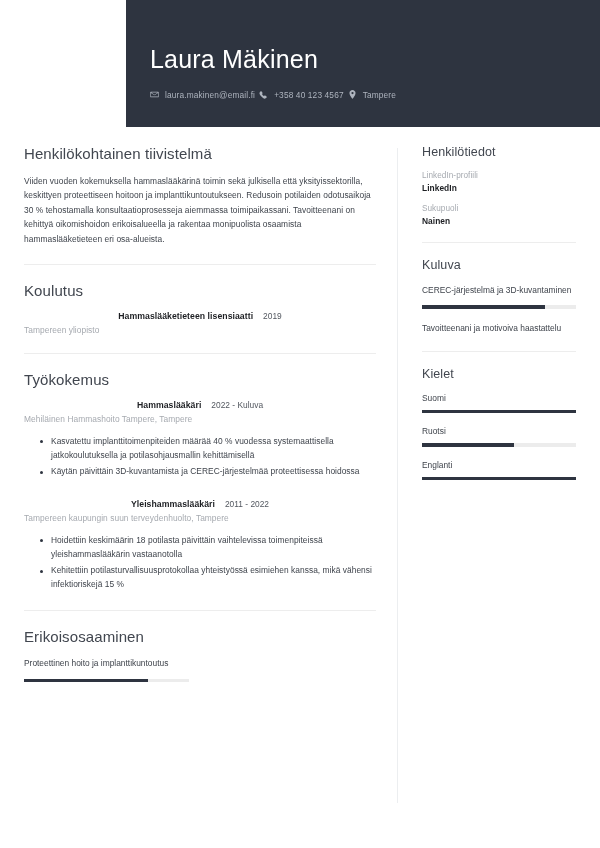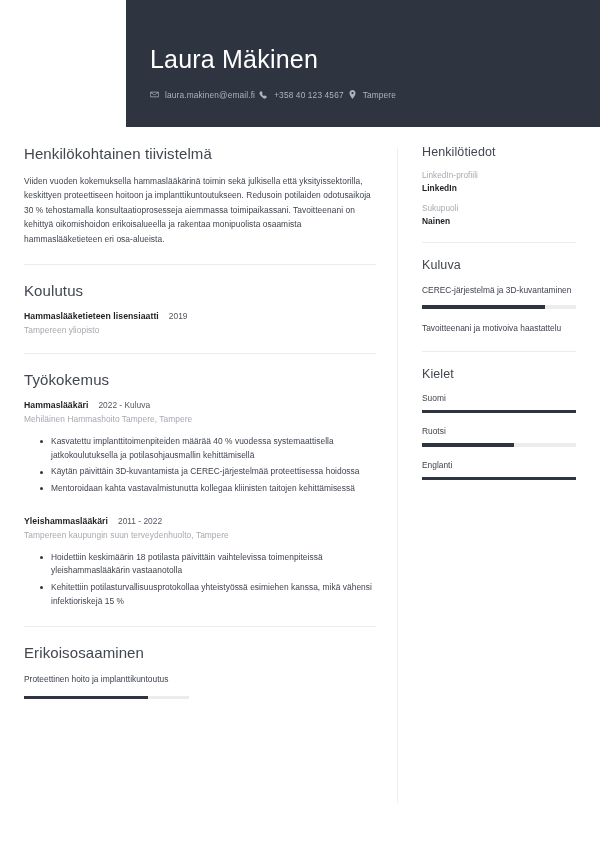--- a/index.html
+++ b/index.html
@@ -81,21 +81,21 @@
     letter-spacing: 0.05px;
   }
   .h-divider {
     height: 1px;
     background: #ededed;
     margin: 18px 0 17px 0;
   }
   .entry { margin-bottom: 2px; }
   .entry-head {
     display: flex;
-    justify-content: flex-start;
+    justify-content: center;
     align-items: baseline;
     gap: 10px;
   }
   .entry-title {
     color: #1d1f23;
     font-size: 8.7px;
     font-weight: 700;
     letter-spacing: 0.05px;
   }
   .entry-date {
@@ -265,21 +265,20 @@
 
       <div class="entry">
         <div class="entry-head">
           <span class="entry-title">Hammaslääkäri</span>
           <span class="entry-date">2022 - Kuluva</span>
         </div>
         <div class="entry-sub">Mehiläinen Hammashoito Tampere, Tampere</div>
         <ul class="bullets">
           <li>Kasvatettu implanttitoimenpiteiden määrää 40 % vuodessa systemaattisella jatkokoulutuksella ja potilasohjausmallin kehittämisellä</li>
           <li>Käytän päivittäin 3D-kuvantamista ja CEREC-järjestelmää proteettisessa hoidossa</li>
-          <li>Mentoroidaan kahta vastavalmistunutta kollegaa kliinisten taitojen kehittämisessä</li>
         </ul>
       </div>
 
       <div class="spacer-16"></div>
 
       <div class="entry">
         <div class="entry-head">
           <span class="entry-title">Yleishammaslääkäri</span>
           <span class="entry-date">2011 - 2022</span>
         </div>

